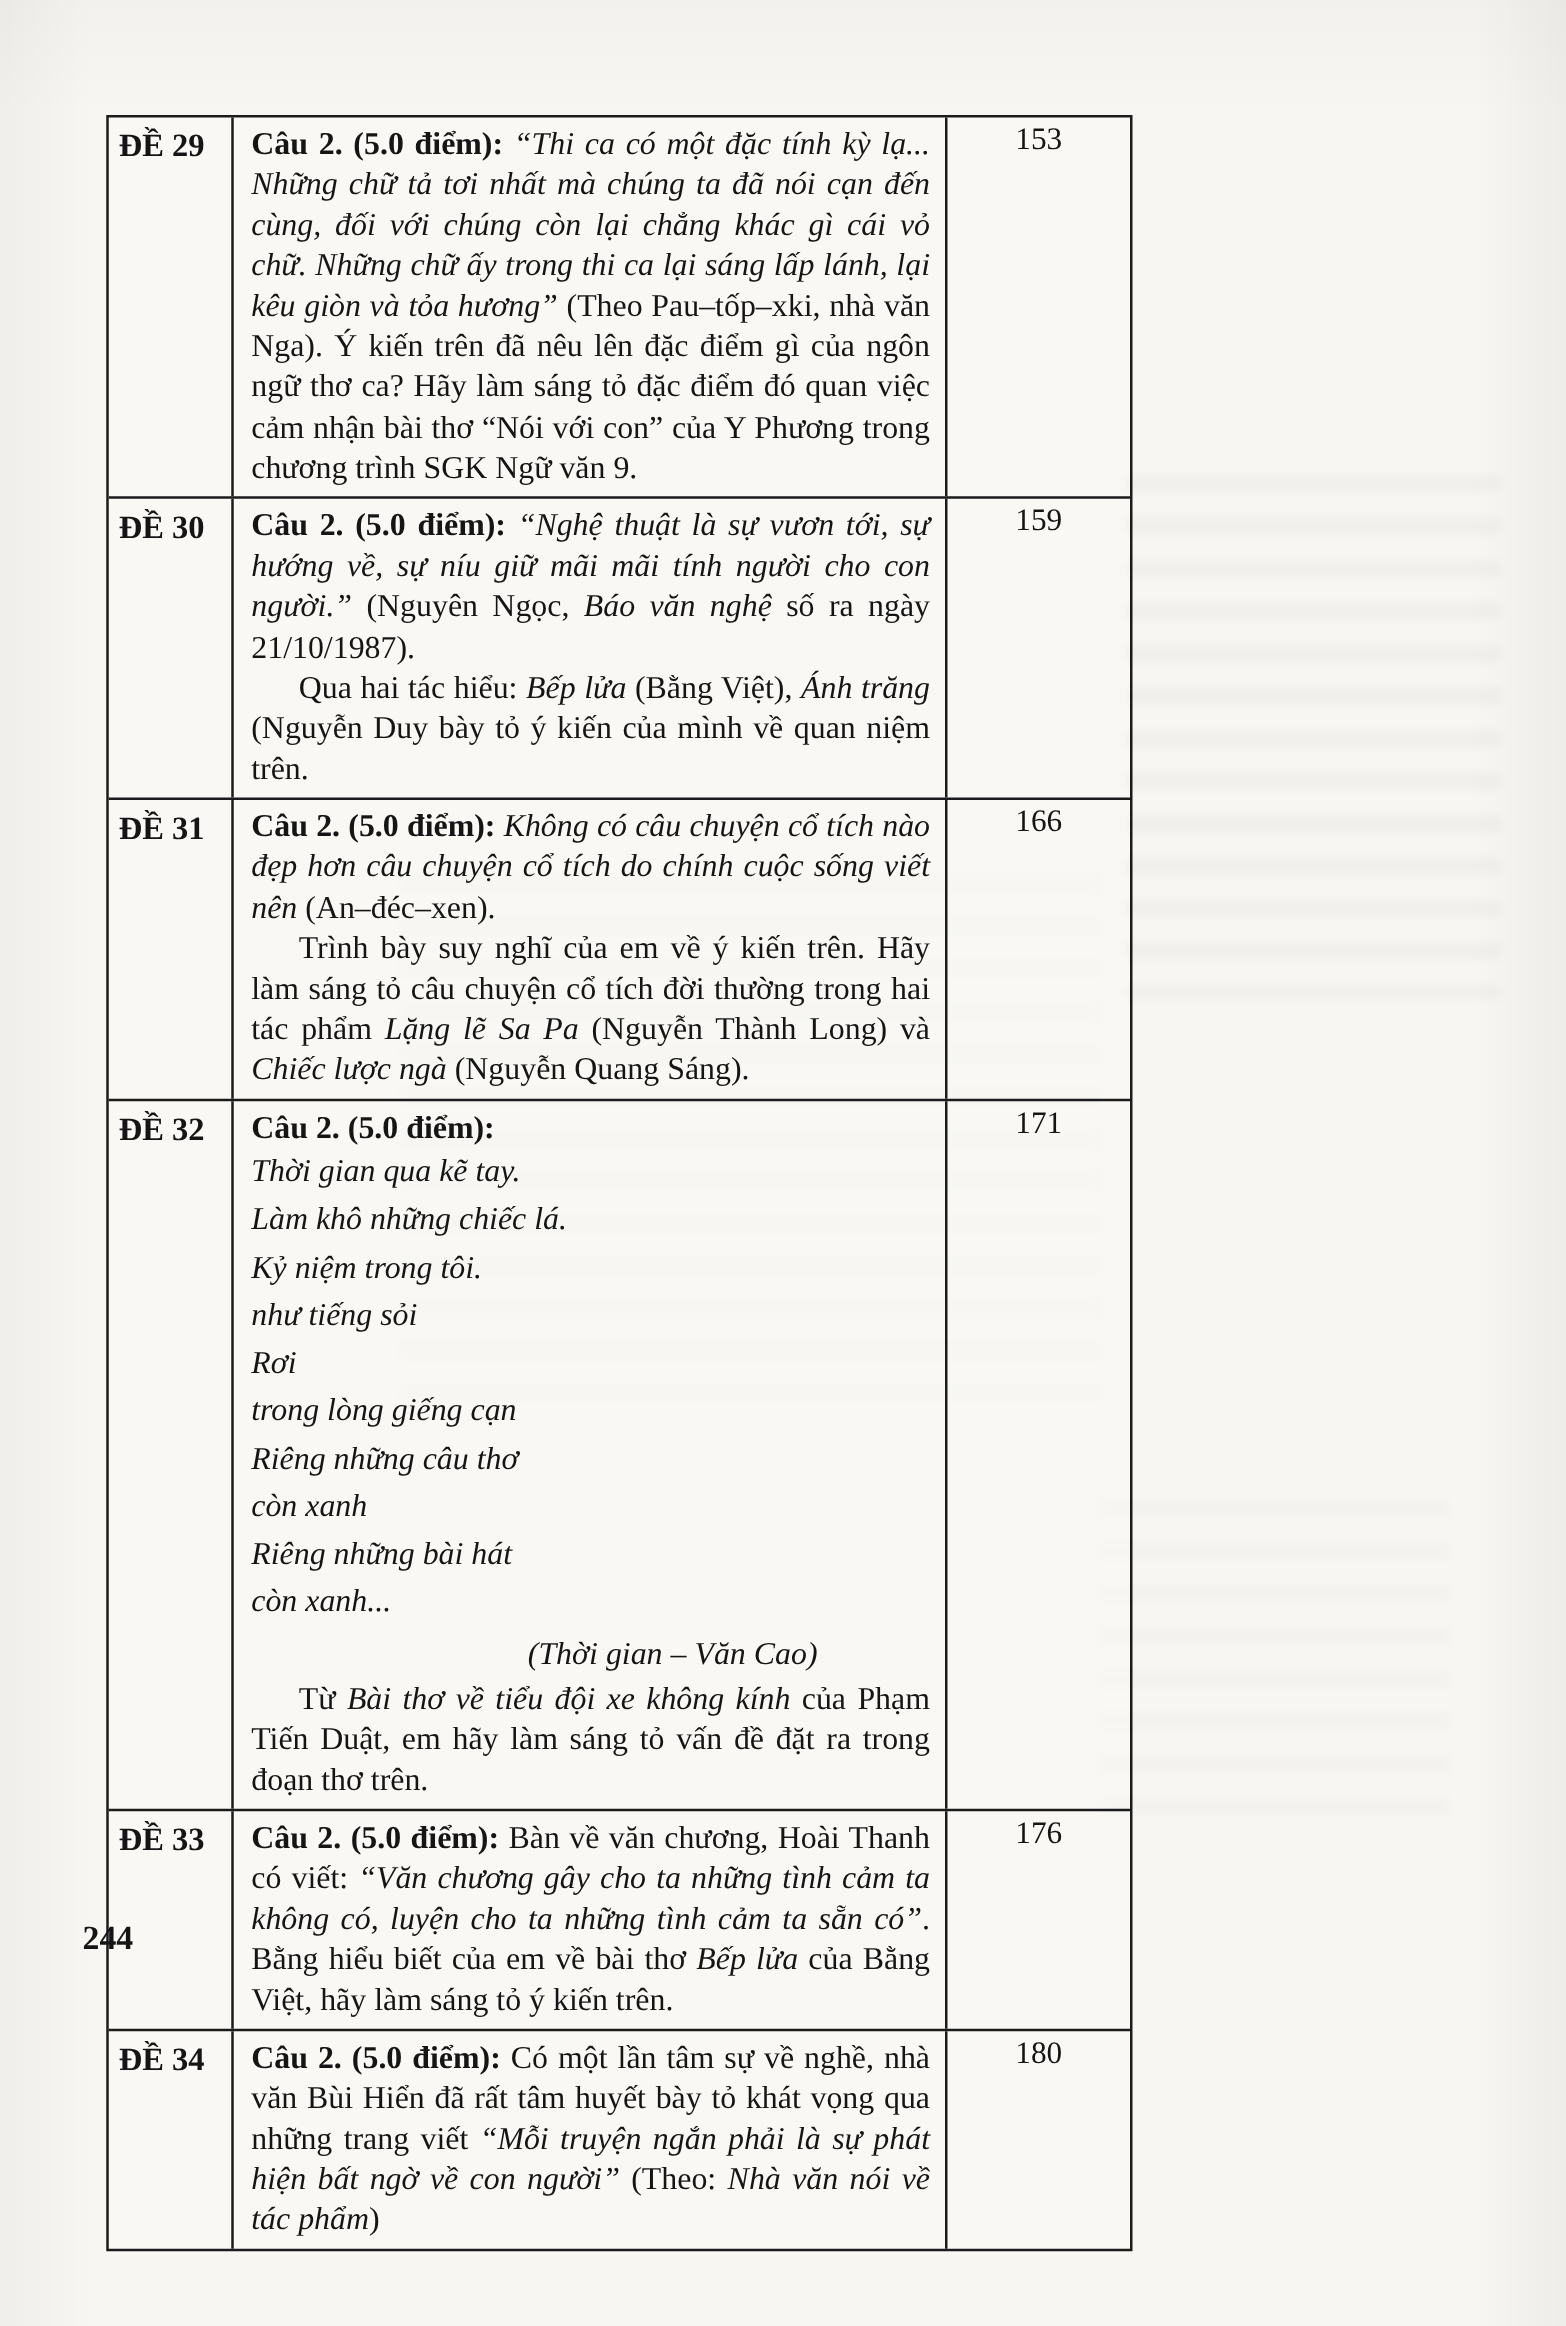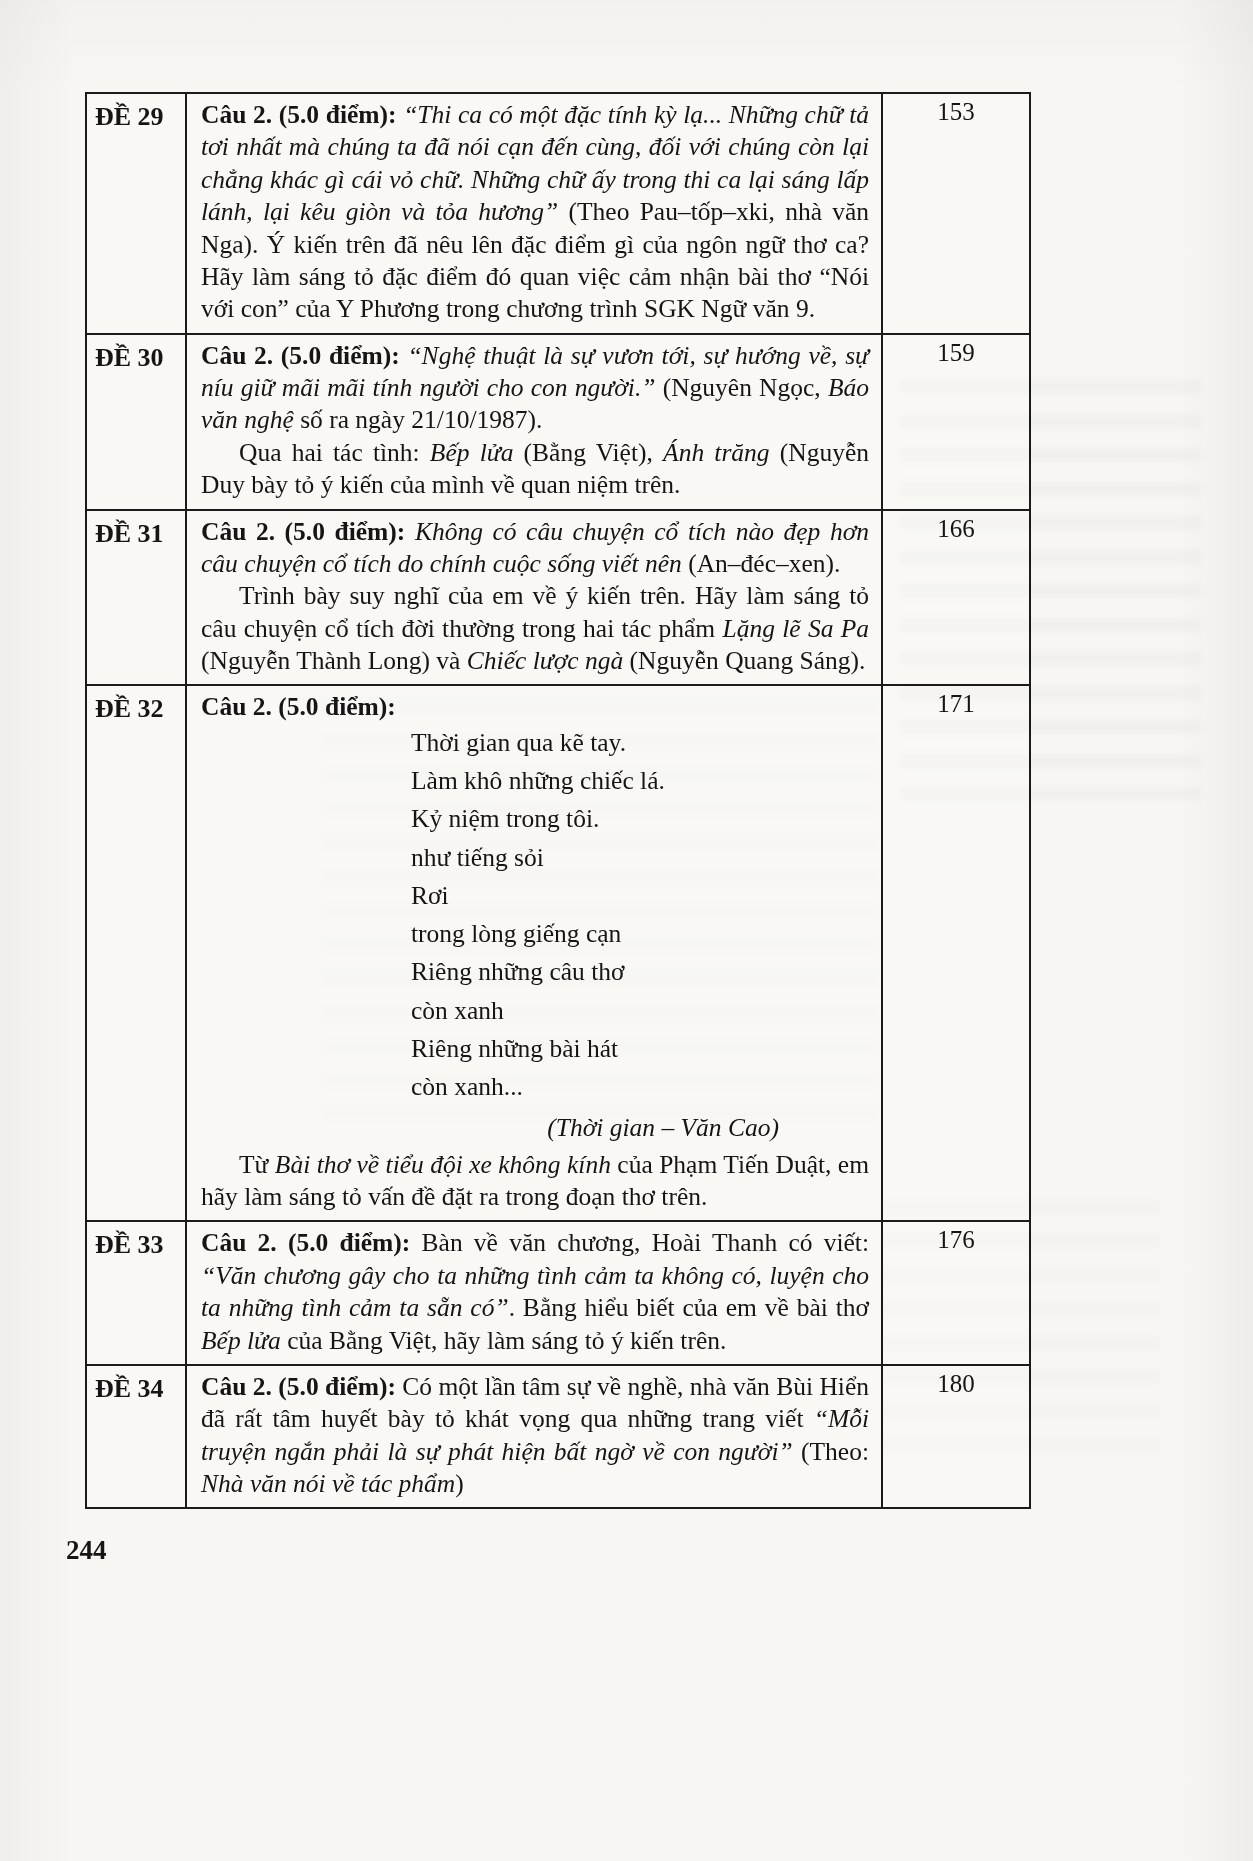--- a/index.html
+++ b/index.html
@@ -20,21 +20,21 @@
   }
   .bleed{
     position:absolute;
     background:repeating-linear-gradient(180deg, rgba(60,60,60,0.10) 0 14px, rgba(60,60,60,0.0) 14px 34px);
     filter:blur(3px);
     opacity:0.35;
     pointer-events:none;
   }
   .exam-table{
     position:absolute;
-    left:85px;top:92px;width:946px;
+    left:85px;top:92px;width:821px;
     border:2px solid #1b1b1b;
     background:rgba(255,255,255,0.25);
     box-sizing:border-box;
   }
   .row{
     display:grid;
     grid-template-columns:100px 1fr 146px;
     border-bottom:2px solid #1b1b1b;
   }
   .row:last-child{border-bottom:none;}
@@ -51,21 +51,21 @@
     padding-left:14px;padding-right:12px;
   }
   .pageref{
     text-align:center;font-size:25px;padding-top:4px;
   }
   .para{margin:0;text-align:justify;}
   .para.indent{text-indent:38px;}
   .b{font-weight:bold;}
   .i{font-style:italic;margin-top:44px;}
   .poem-line{
-    margin-left:210px;
+    font-style:italic;
     line-height:1.5;
   }
   .attribution{
     margin:6px 90px 4px 0;
     text-align:right;
     font-style:italic;
   }
   .footer-page-number{
     position:absolute;
     left:66px;top:1535px;
@@ -85,21 +85,21 @@
       <div class="cell label">ĐỀ 29</div>
       <div class="cell content">
         <p class="para"><span class="b">Câu 2. (5.0 điểm): </span><span class="i">“Thi ca có một đặc tính kỳ lạ... Những chữ tả tơi nhất mà chúng ta đã nói cạn đến cùng, đối với chúng còn lại chẳng khác gì cái vỏ chữ. Những chữ ấy trong thi ca lại sáng lấp lánh, lại kêu giòn và tỏa hương”</span><span> (Theo Pau–tốp–xki, nhà văn Nga). Ý kiến trên đã nêu lên đặc điểm gì của ngôn ngữ thơ ca? Hãy làm sáng tỏ đặc điểm đó quan việc cảm nhận bài thơ “Nói với con” của Y Phương trong chương trình SGK Ngữ văn 9.</span></p>
       </div>
       <div class="cell pageref">153</div>
     </div>
     <div class="row">
       <div class="cell label">ĐỀ 30</div>
       <div class="cell content">
         <p class="para"><span class="b">Câu 2. (5.0 điểm): </span><span class="i">“Nghệ thuật là sự vươn tới, sự hướng về, sự níu giữ mãi mãi tính người cho con người.”</span><span> (Nguyên Ngọc, </span><span class="i">Báo văn nghệ</span><span> số ra ngày 21/10/1987).</span></p>
-        <p class="para indent"><span>Qua hai tác tình: </span><span class="i">Bếp lửa</span><span> (Bằng Việt), </span><span class="i">Ánh trăng</span><span> (Nguyễn Duy bày tỏ ý kiến của mình về quan niệm trên.</span></p>
+        <p class="para indent"><span>Qua hai tác hiểu: </span><span class="i">Bếp lửa</span><span> (Bằng Việt), </span><span class="i">Ánh trăng</span><span> (Nguyễn Duy bày tỏ ý kiến của mình về quan niệm trên.</span></p>
       </div>
       <div class="cell pageref">159</div>
     </div>
     <div class="row">
       <div class="cell label">ĐỀ 31</div>
       <div class="cell content">
         <p class="para"><span class="b">Câu 2. (5.0 điểm): </span><span class="i">Không có câu chuyện cổ tích nào đẹp hơn câu chuyện cổ tích do chính cuộc sống viết nên</span><span> (An–đéc–xen).</span></p>
         <p class="para indent"><span>Trình bày suy nghĩ của em về ý kiến trên. Hãy làm sáng tỏ câu chuyện cổ tích đời thường trong hai tác phẩm </span><span class="i">Lặng lẽ Sa Pa</span><span> (Nguyễn Thành Long) và </span><span class="i">Chiếc lược ngà</span><span> (Nguyễn Quang Sáng).</span></p>
       </div>
       <div class="cell pageref">166</div>

